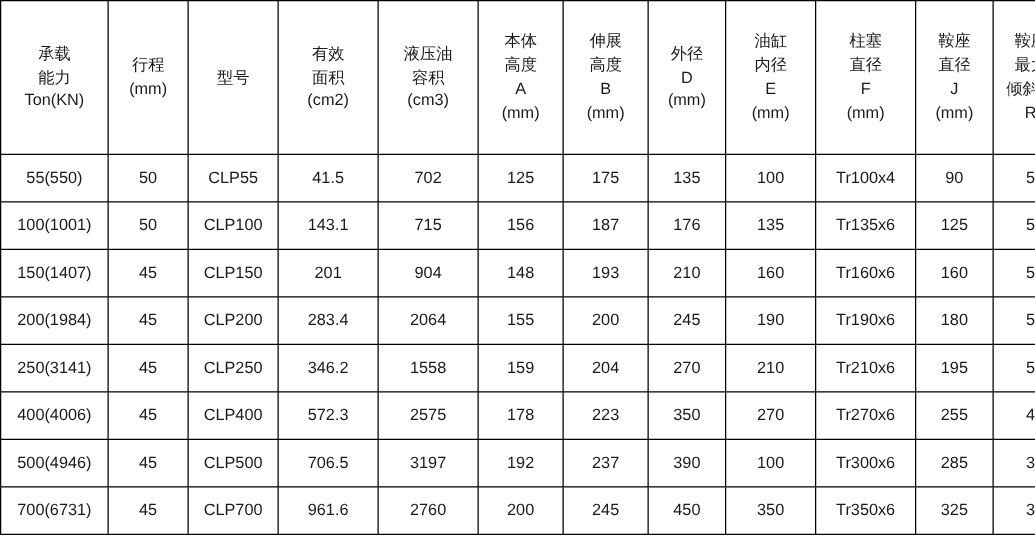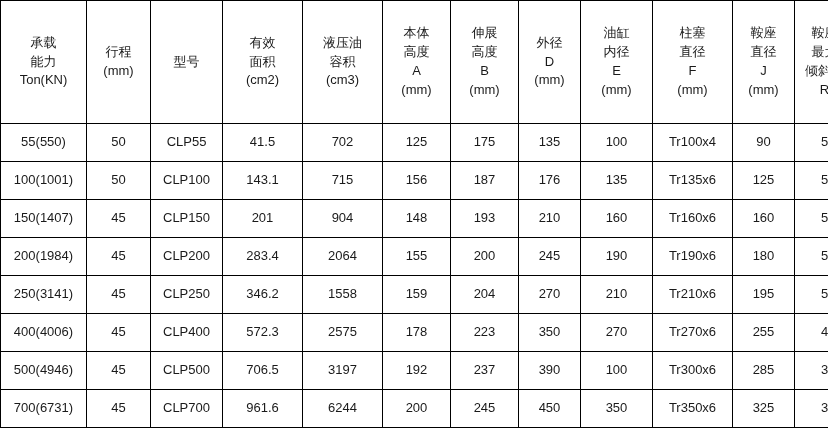--- a/index.html
+++ b/index.html
@@ -237,21 +237,21 @@
         <td>100</td>
         <td>Tr300x6</td>
         <td>285</td>
         <td>3</td>
       </tr>
       <tr>
         <td>700(6731)</td>
         <td>45</td>
         <td>CLP700</td>
         <td>961.6</td>
-        <td>6244</td>
+        <td>2760</td>
         <td>200</td>
         <td>245</td>
         <td>450</td>
         <td>350</td>
         <td>Tr350x6</td>
         <td>325</td>
         <td>3</td>
       </tr>
       <tr>
         <td>900(8792)</td>

